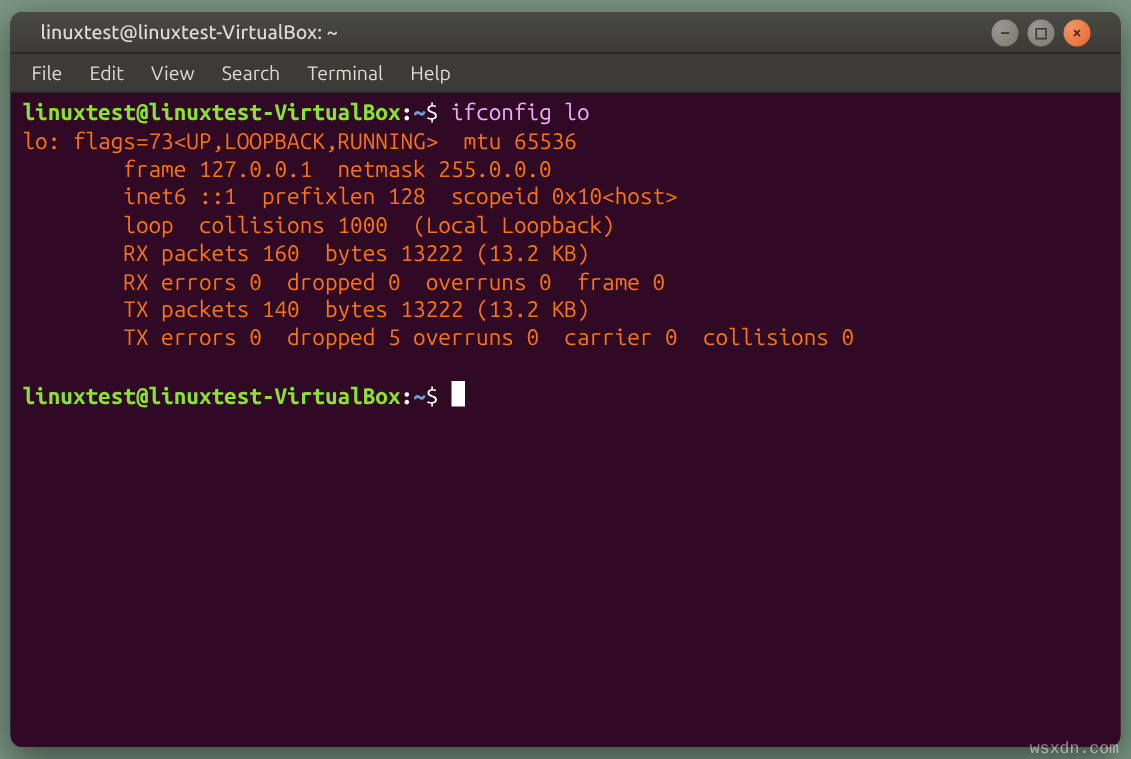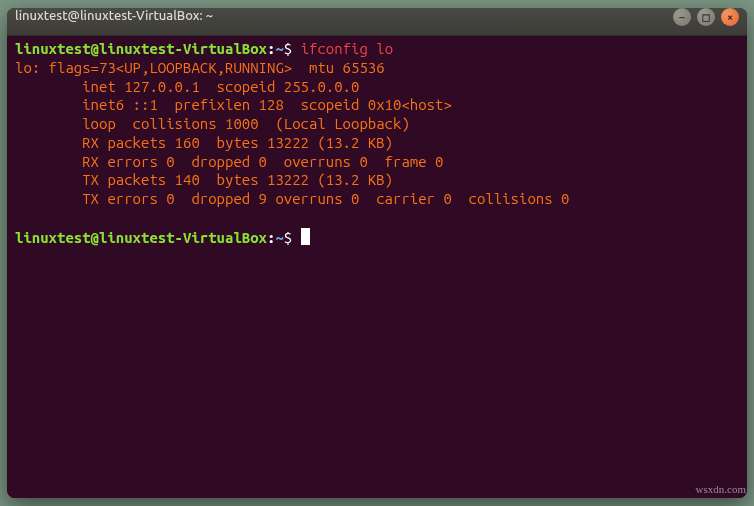--- a/index.html
+++ b/index.html
@@ -24,22 +24,22 @@
       border-radius: 8px;
       box-shadow: 0 8px 24px rgba(0,0,0,0.5);
       overflow: hidden;
       display: flex;
       flex-direction: column;
     }
     .titlebar {
       background: linear-gradient(to bottom, #4a4a44 0%, #3c3b37 100%);
       height: 28px;
       display: flex;
-      align-items: flex-start;
-      padding: 0 8px;
+      align-items: center;
+      padding: 0 20px;
       color: #dfdbd2;
       font-size: 13px;
       border-bottom: 1px solid #2a2a26;
     }
     .title {
       flex: 1;
       font-weight: 500;
     }
     .window-controls {
       display: flex;
@@ -104,65 +104,73 @@
       font-weight: bold;
     }
     .prompt-path {
       color: #729fcf;
       font-weight: bold;
     }
     .prompt-dollar {
       color: #ffffff;
     }
     .cmd {
-      color: #ef4444;
+      color: #f0abfc;
     }
     .out {
       color: #f97316;
     }
     .cursor {
       display: inline-block;
       width: 9px;
       height: 17px;
       background: #ffffff;
       vertical-align: text-bottom;
       margin-bottom: 1px;
     }
     .watermark {
       position: fixed;
-      bottom: 11px;
+      bottom: 0;
       right: 8px;
       font-size: 11px;
       color: rgba(255,255,255,0.5);
-      font-family: Liberation Serif, serif;
+      font-family: Liberation Mono, monospace;
       margin-left: 16px;
     }
   </style>
 </head>
 <body>
 
 <div class="window">
 
   <div class="titlebar">
     <div class="title">linuxtest@linuxtest-VirtualBox: ~</div>
     <div class="window-controls">
       <div class="win-btn min">–</div>
       <div class="win-btn max">◻</div>
       <div class="win-btn close">×</div>
     </div>
   </div>
 
+  <div class="menubar">
+    <div class="menu-item">File</div>
+    <div class="menu-item">Edit</div>
+    <div class="menu-item">View</div>
+    <div class="menu-item">Search</div>
+    <div class="menu-item">Terminal</div>
+    <div class="menu-item">Help</div>
+  </div>
 
   <div class="terminal"><span class="prompt-user">linuxtest@linuxtest-VirtualBox</span><span class="prompt-colon">:</span><span class="prompt-path">~</span><span class="prompt-dollar">$</span> <span class="cmd">ifconfig lo</span>
 <span class="out">lo: flags=73&lt;UP,LOOPBACK,RUNNING&gt;  mtu 65536</span>
-<span class="out">        inet 127.0.0.1  scopeid 255.0.0.0</span>
+<span class="out">        frame 127.0.0.1  netmask 255.0.0.0</span>
 <span class="out">        inet6 ::1  prefixlen 128  scopeid 0x10&lt;host&gt;</span>
 <span class="out">        loop  collisions 1000  (Local Loopback)</span>
 <span class="out">        RX packets 160  bytes 13222 (13.2 KB)</span>
 <span class="out">        RX errors 0  dropped 0  overruns 0  frame 0</span>
 <span class="out">        TX packets 140  bytes 13222 (13.2 KB)</span>
-<span class="out">        TX errors 0  dropped 9 overruns 0  carrier 0  collisions 0</span>
+<span class="out">        TX errors 0  dropped 5 overruns 0  carrier 0  collisions 0</span>
 
 <span class="prompt-user">linuxtest@linuxtest-VirtualBox</span><span class="prompt-colon">:</span><span class="prompt-path">~</span><span class="prompt-dollar">$</span> <span class="cursor"></span></div>
 
 </div>
 
 <div class="watermark">wsxdn.com</div>
 
 </body></html>

